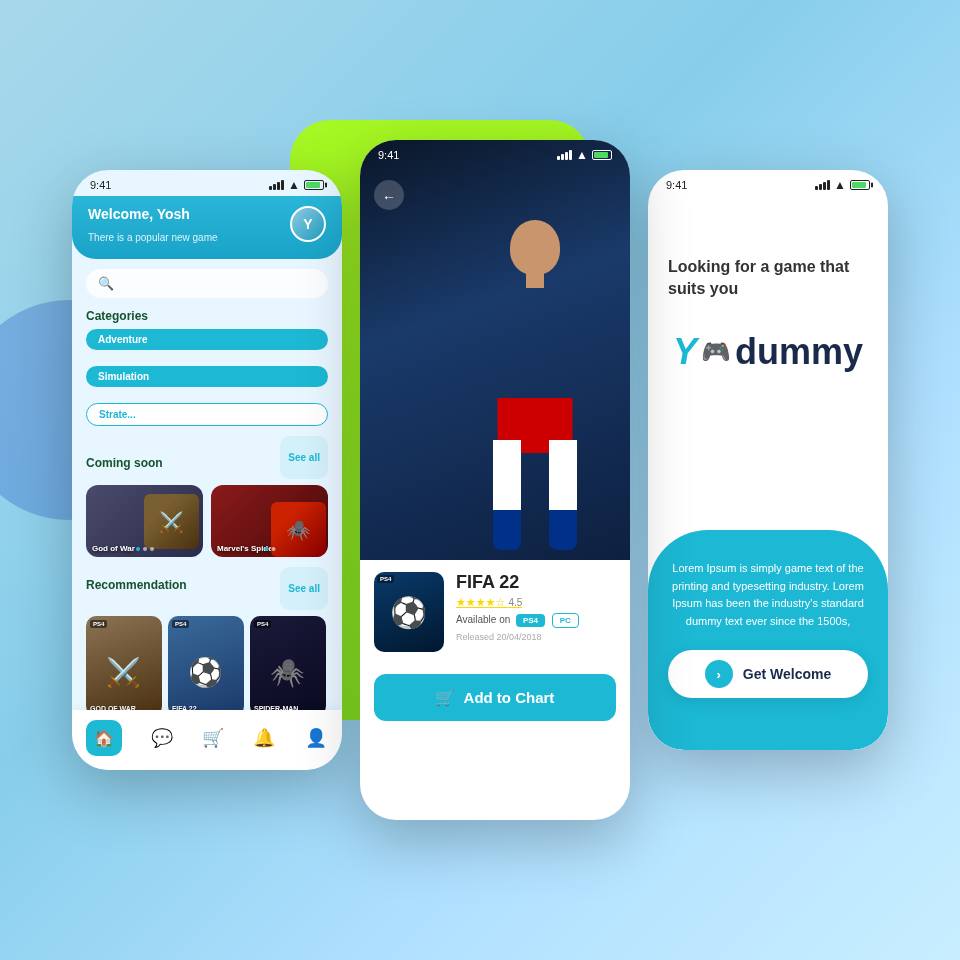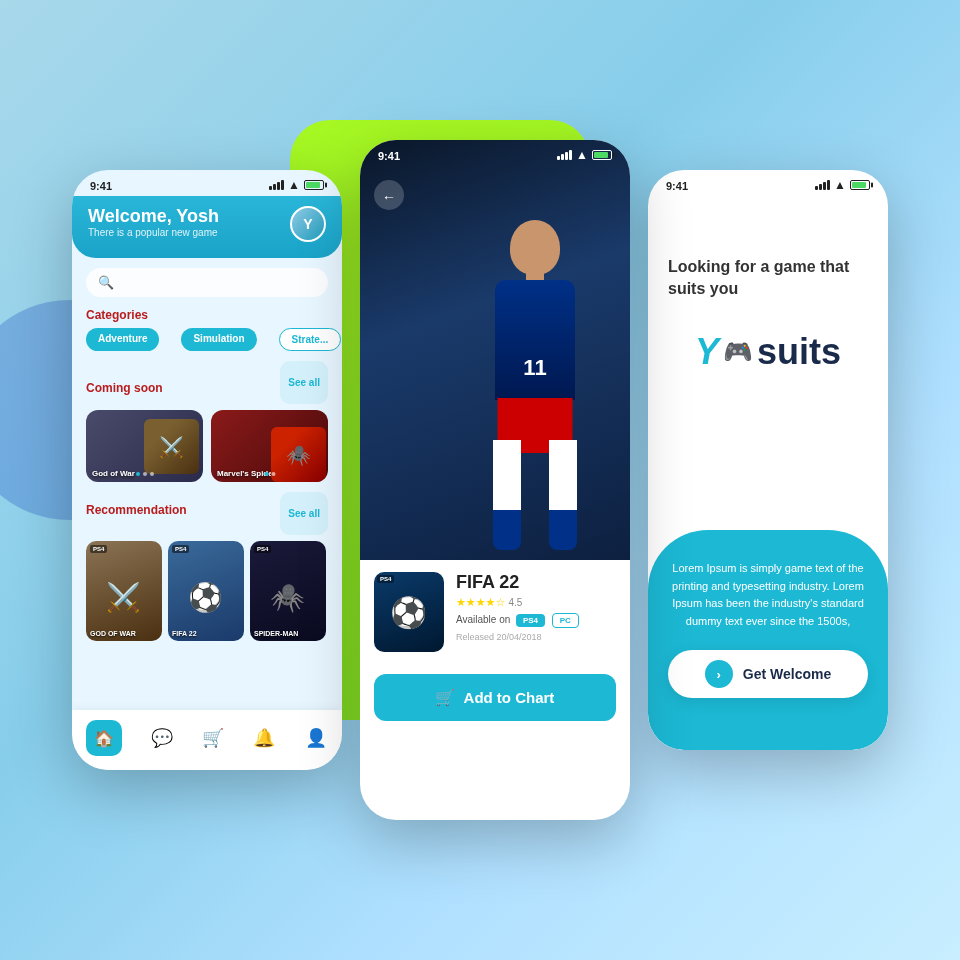--- a/index.html
+++ b/index.html
@@ -59,24 +59,24 @@
     .phone1 {
       width: 270px;
       height: 600px;
       background: #e8f6ff;
     }
 
     
     .status-bar {
       display: flex;
       justify-content: space-between;
-      align-items: flex-end;
+      align-items: center;
       padding: 8px 18px 4px;
       font-size: 11px;
-      font-weight: 700;
+      font-weight: 400;
       color: #222;
     }
     .status-icons { display: flex; gap: 4px; align-items: center; }
     .signal-bars { display: flex; gap: 1px; align-items: flex-end; }
     .bar { width: 3px; background: #222; border-radius: 1px; }
     .bar1 { height: 4px; }
     .bar2 { height: 6px; }
     .bar3 { height: 8px; }
     .bar4 { height: 10px; }
     .wifi-icon { font-size: 12px; }
@@ -99,22 +99,22 @@
 
     
     .p1-header {
       background: linear-gradient(180deg, #29b6d8 0%, #1aa3c8 100%);
       padding: 10px 16px 16px;
       border-radius: 0 0 24px 24px;
       display: flex;
       justify-content: space-between;
       align-items: flex-start;
     }
-    .p1-header-text h2 { color: white; font-size: 18px; font-weight: 700; }
-    .p1-header-text p { color: rgba(255,255,255,0.85); font-size: 10px; margin-top: 0; }
+    .p1-header-text h2 { color: white; font-size: 14px; font-weight: 700; }
+    .p1-header-text p { color: rgba(255,255,255,0.85); font-size: 10px; margin-top: 10px; }
     .avatar-circle {
       width: 36px; height: 36px;
       border-radius: 50%;
       background: linear-gradient(135deg, #8ecae6, #219ebc);
       border: 2px solid white;
       display: flex; align-items: center; justify-content: center;
       font-size: 14px; color: white; font-weight: bold;
     }
 
     
@@ -124,26 +124,26 @@
       border-radius: 20px;
       padding: 7px 12px;
       display: flex;
       align-items: center;
       gap: 6px;
     }
     .search-icon-svg { color: #999; font-size: 13px; }
 
     
     .section-title {
-      font-size: 12px; font-weight: 700; color: #b91c1c;
+      font-size: 12px; font-weight: 700; color: #14532d;
       padding: 0 14px 6px;
       margin-top: 11px;
     }
     .category-pills {
-      display: flex; gap: 22px; padding: 0 14px 10px; overflow: hidden;
+      display: flex; gap: 16px; padding: 0 14px 10px; overflow: hidden; flex-direction: column;
     }
     .pill {
       background: #1cb8d4;
       color: white;
       border-radius: 16px;
       padding: 5px 12px;
       font-size: 10px;
       font-weight: 600;
       white-space: nowrap;
     }
@@ -392,21 +392,21 @@
     }
     .p2-cover-inner {
       font-size: 30px;
     }
     .p2-cover-ps4 {
       position: absolute; top: 3px; left: 3px;
       font-size: 6px; font-weight: 800; color: white;
       background: rgba(0,0,0,0.4); padding: 1px 3px; border-radius: 2px;
     }
     .p2-game-info h3 { font-size: 18px; font-weight: 800; color: #222; }
-    .p2-stars { color: #ffd700; font-size: 11px; margin: 3px 0; }
+    .p2-stars { color: #ffd700; font-size: 11px; margin: 3px 0; text-decoration: underline; }
     .p2-rating { font-size: 10px; color: #888; }
     .p2-availability {
       font-size: 10px; color: #555; margin-top: 4px;
     }
     .platform-badge {
       display: inline-block;
       background: #1cb8d4;
       color: white;
       font-size: 8px; font-weight: 700;
       padding: 2px 7px; border-radius: 4px;
@@ -649,23 +649,20 @@
           </div>
         </div>
       </div>
 
       <div class="back-btn">←</div>
 
       <div class="player-figure">
         <div class="player-body">
           <div class="player-head"></div>
           <div class="player-neck"></div>
-          <div class="player-shirt">
-            <div class="player-number">11</div>
-          </div>
           <div class="player-shorts"></div>
           <div class="player-leg-l"></div>
           <div class="player-leg-r"></div>
           <div class="player-sock-l"></div>
           <div class="player-sock-r"></div>
         </div>
       </div>
     </div>
 
     <div class="p2-info">
@@ -713,21 +710,21 @@
         </div>
       </div>
     </div>
 
     <div class="p3-top">
       <div class="p3-tagline">Looking for a game that suits you</div>
 
       <div class="p3-logo-area">
         <span class="p3-logo-y">Y</span>
         <span class="p3-logo-gamepad">🎮</span>
-        <span class="p3-logo-rest">suits</span>
+        <span class="p3-logo-rest">dummy</span>
       </div>
     </div>
 
     <div class="p3-bottom">
       <p class="p3-desc">Lorem Ipsum is simply game text of the printing and typesetting industry. Lorem Ipsum has been the industry's standard dummy text ever since the 1500s,</p>
       <div class="get-started-btn">
         <div class="get-started-arrow">›</div>
         <span>Get Welcome</span>
       </div>
     </div>

